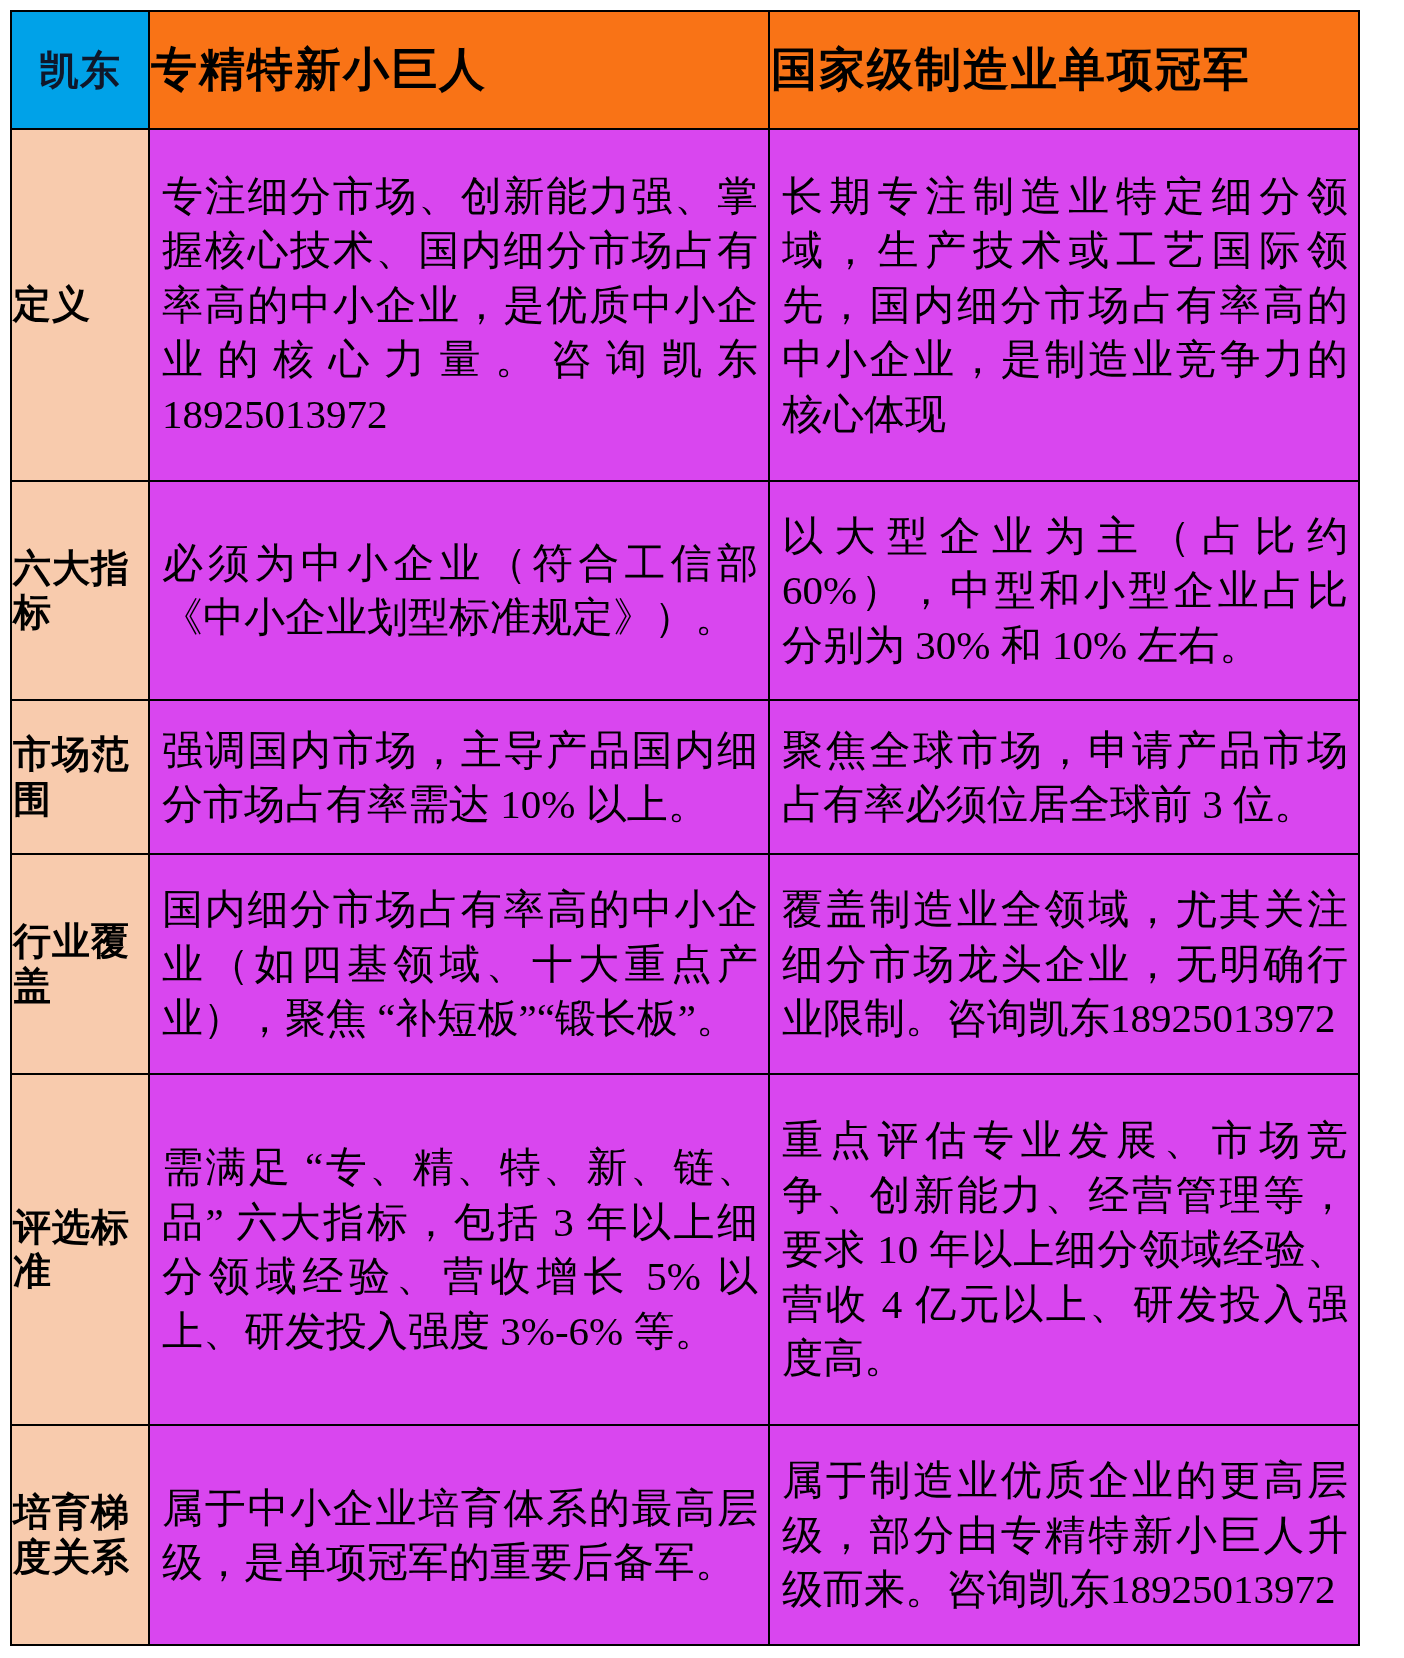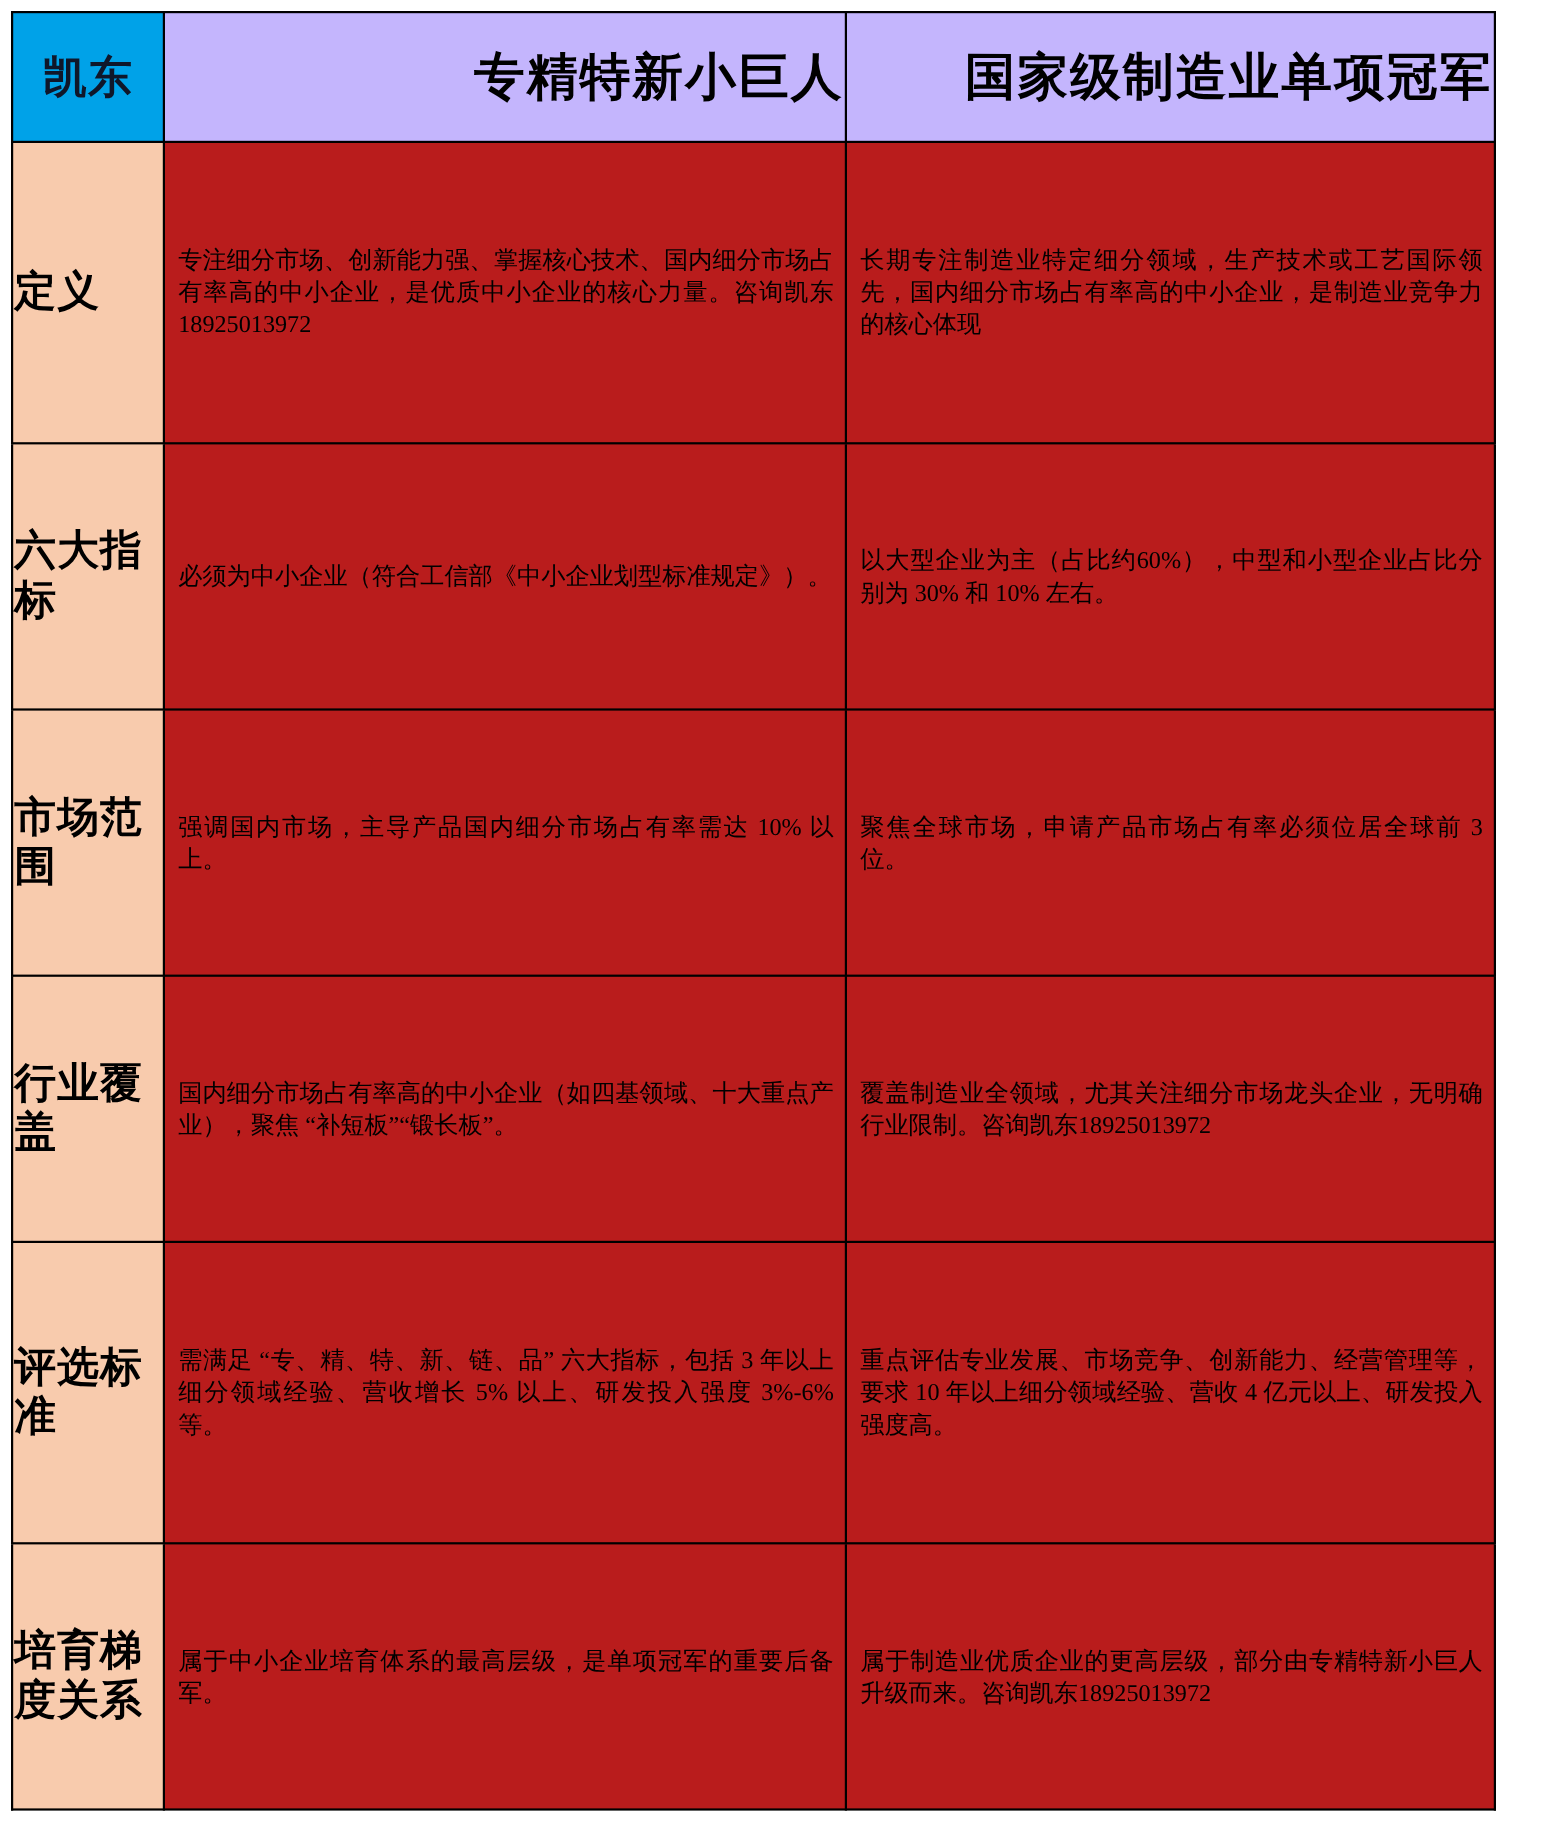--- a/index.html
+++ b/index.html
@@ -40,42 +40,42 @@
   .hdr-logo {
     background: #00a2e8;
     color: #0f172a;
     font-weight: bold;
     font-size: 40px;
     text-align: center;
     letter-spacing: 1px;
     height: 118px;
   }
   .hdr-col {
-    background: #c4b5fd;
+    background: #f97316;
     color: #000000;
     font-weight: bold;
     font-size: 46px;
-    text-align: right;
+    text-align: left;
     letter-spacing: 2px;
   }
   
   .rlabel {
     background: #f8cbad;
     color: #000000;
     font-weight: bold;
     font-size: 38px;
     text-align: left;
     line-height: 1.18;
     letter-spacing: 1px;
   }
   
   .body-cell {
-    background: #b91c1c;
+    background: #d946ef;
     color: #000000;
-    font-size: 22px;
+    font-size: 41px;
     line-height: 1.33;
     padding: 8px 10px 8px 12px;
     text-align: justify;
     text-justify: inter-ideograph;
     vertical-align: middle;
   }
 </style>
 </head>
 <body>
 

